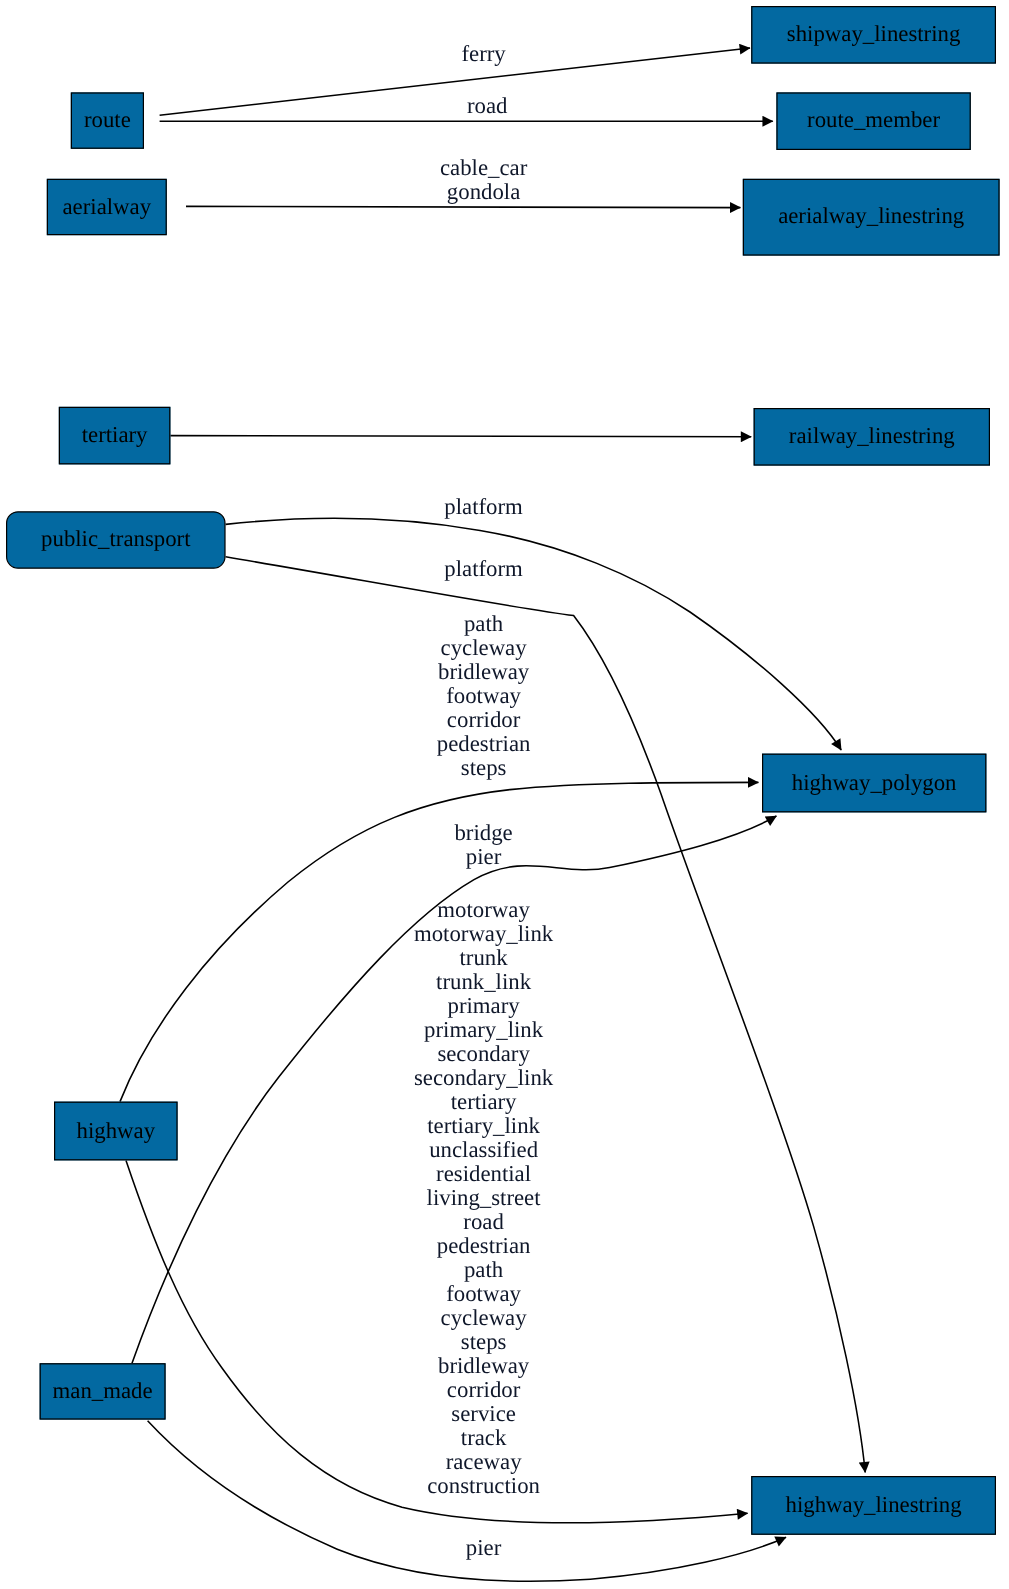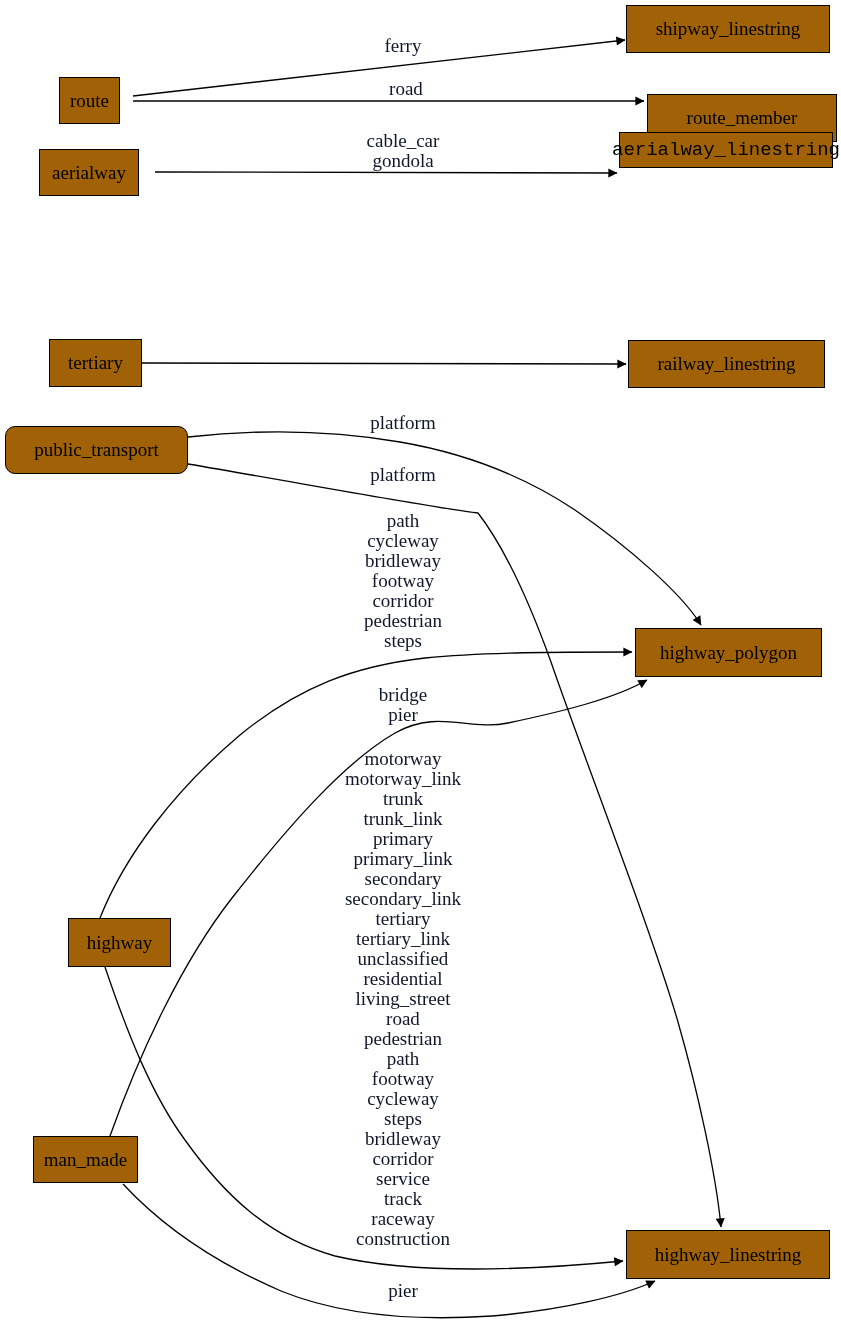--- a/index.html
+++ b/index.html
@@ -24,21 +24,21 @@
   }
   #edges path.edge {
     fill: none;
     stroke: #000000;
     stroke-width: 1.3;
   }
   .node {
     position: absolute;
     box-sizing: border-box;
     border: 1.5px solid #000000;
-    background: #a16207;
+    background: #0369a1;
     display: flex;
     align-items: center;
     justify-content: center;
     font-size: 19px;
     color: #000000;
     white-space: nowrap;
   }
   .edge-label {
     position: absolute;
     width: 320px;
@@ -78,34 +78,34 @@
   </div>
   <div class="node" style="left:39px;  top:149px;  width:100px; height:47px;">
     <span>aerialway</span>
   </div>
   <div class="node" style="left:49px;  top:339px;  width:93px;  height:48px;">
     <span>tertiary</span>
   </div>
   <div class="node" style="left:5px;   top:426px;  width:183px; height:48px;border-radius:10px;">
     <span>public_transport</span>
   </div>
-  <div class="node" style="left:45px;  top:918px;  width:103px; height:49px;margin-left:23px;">
+  <div class="node" style="left:45px;  top:918px;  width:103px; height:49px;">
     <span>highway</span>
   </div>
   <div class="node" style="left:33px;  top:1136px; width:105px; height:47px;">
     <span>man_made</span>
   </div>
 
   <div class="node" style="left:626px; top:5px;    width:204px; height:48px;">
     <span>shipway_linestring</span>
   </div>
-  <div class="node" style="left:647px; top:94px;   width:190px; height:48px;">
+  <div class="node" style="left:647px; top:77px;   width:162px; height:48px;">
     <span>route_member</span>
   </div>
-  <div class="node" style="left:619px; top:132px;  width:214px; height:36px;font-family:Liberation Mono, monospace;">
+  <div class="node" style="left:619px; top:149px;  width:214px; height:64px;">
     <span>aerialway_linestring</span>
   </div>
   <div class="node" style="left:628px; top:340px;  width:197px; height:48px;">
     <span>railway_linestring</span>
   </div>
   <div class="node" style="left:635px; top:628px;  width:187px; height:49px;">
     <span>highway_polygon</span>
   </div>
   <div class="node" style="left:626px; top:1230px; width:204px; height:49px;text-align:center;">
     <span>highway_linestring</span>

